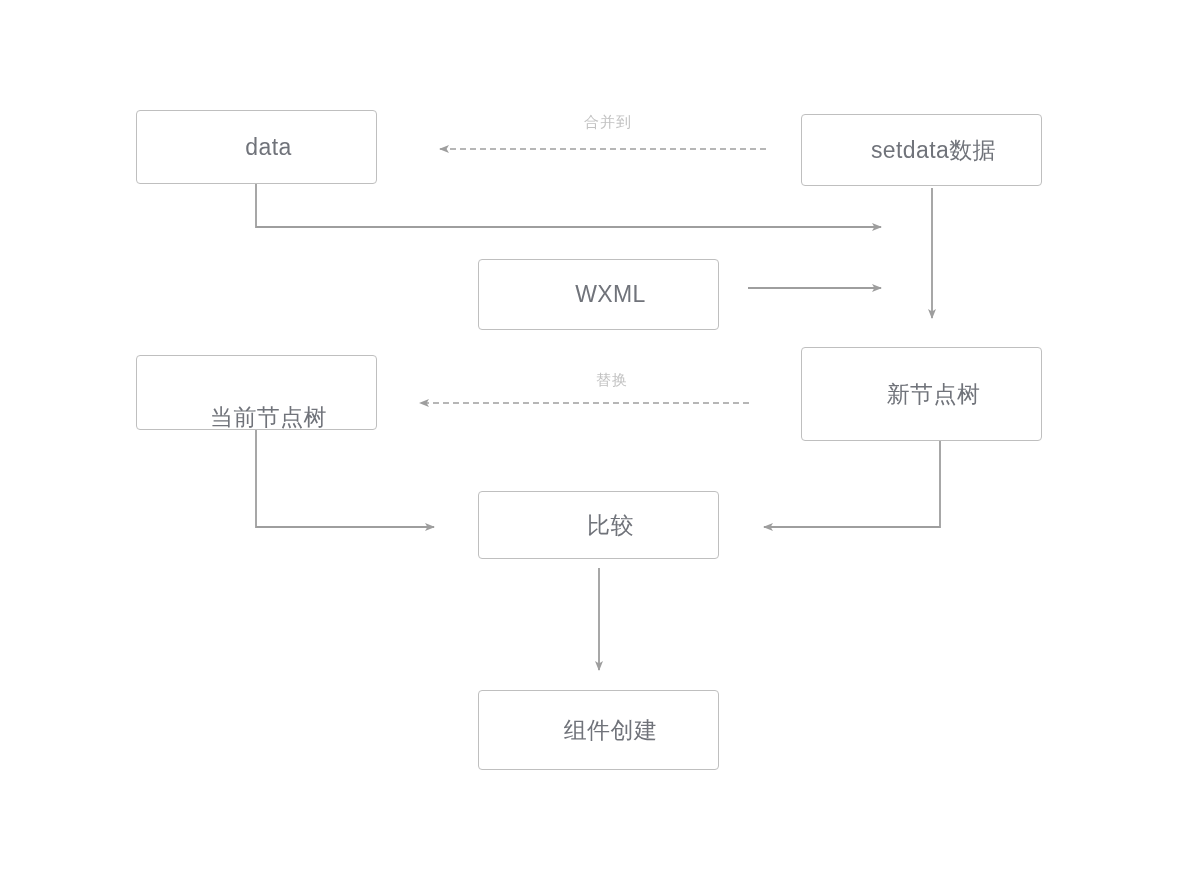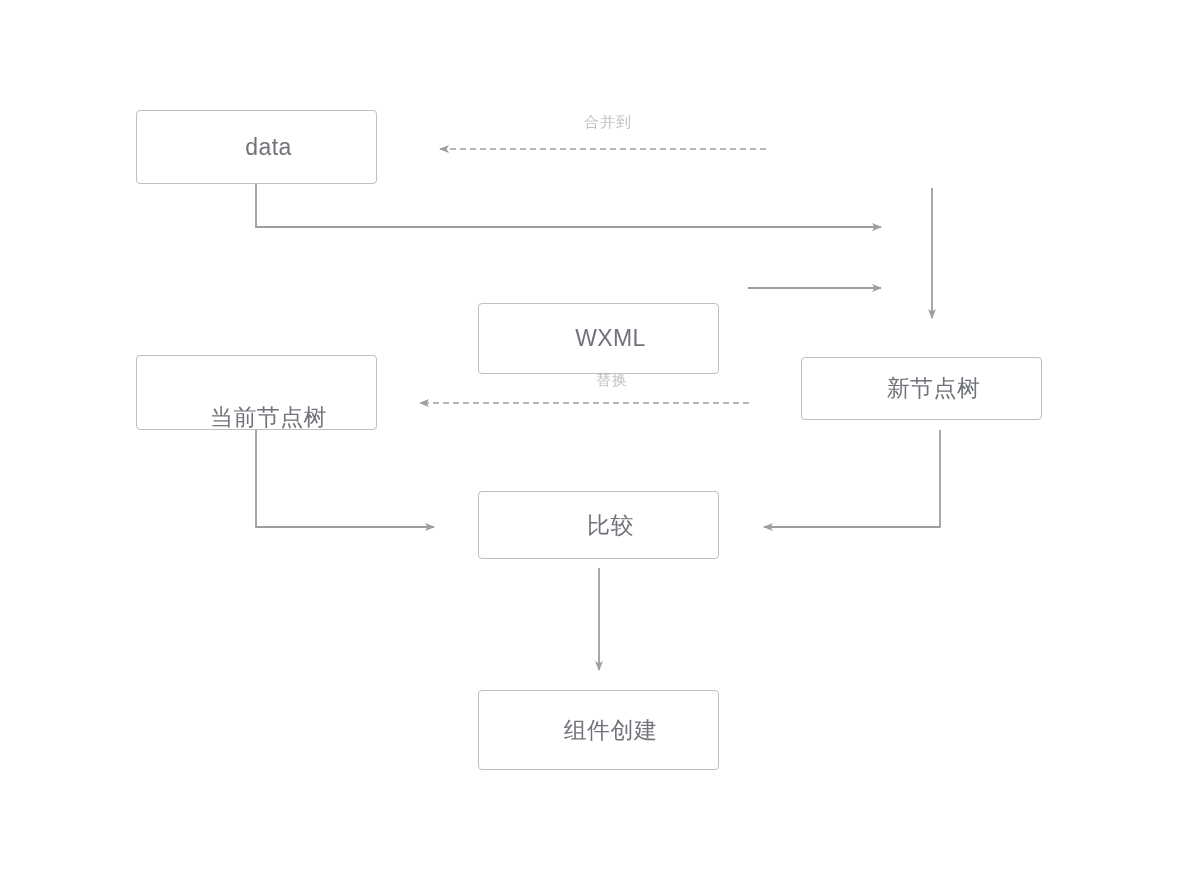--- a/index.html
+++ b/index.html
@@ -102,30 +102,33 @@
 
     <g>
       <line x1="599" y1="568" x2="599" y2="670" stroke="#9e9e9e" stroke-width="1.8" marker-end="url(#arrow-d)"></line>
     </g>
   </svg>
 
   <div class="node" style="left:136px; top:110px; width:241px; height:74px;">
     <span class="node-label">data</span>
   </div>
 
+  <div class="node" style="left:801px; top:114px; width:241px; height:72px;">
+    <span class="node-label">setdata数据</span>
+  </div>
 
-  <div class="node" style="left:478px; top:259px; width:241px; height:71px;margin-top:44px;">
+  <div class="node" style="left:478px; top:259px; width:241px; height:71px;">
     <span class="node-label">WXML</span>
   </div>
 
   <div class="node" style="left:136px; top:355px; width:241px; height:75px;align-items:flex-end;">
     <span class="node-label">当前节点树</span>
   </div>
 
-  <div class="node" style="left:801px; top:357px; width:241px; height:63px;">
+  <div class="node" style="left:801px; top:347px; width:241px; height:94px;">
     <span class="node-label">新节点树</span>
   </div>
 
   <div class="node" style="left:478px; top:491px; width:241px; height:68px;">
     <span class="node-label">比较</span>
   </div>
 
   <div class="node" style="left:478px; top:690px; width:241px; height:80px;">
     <span class="node-label">组件创建</span>
   </div>

